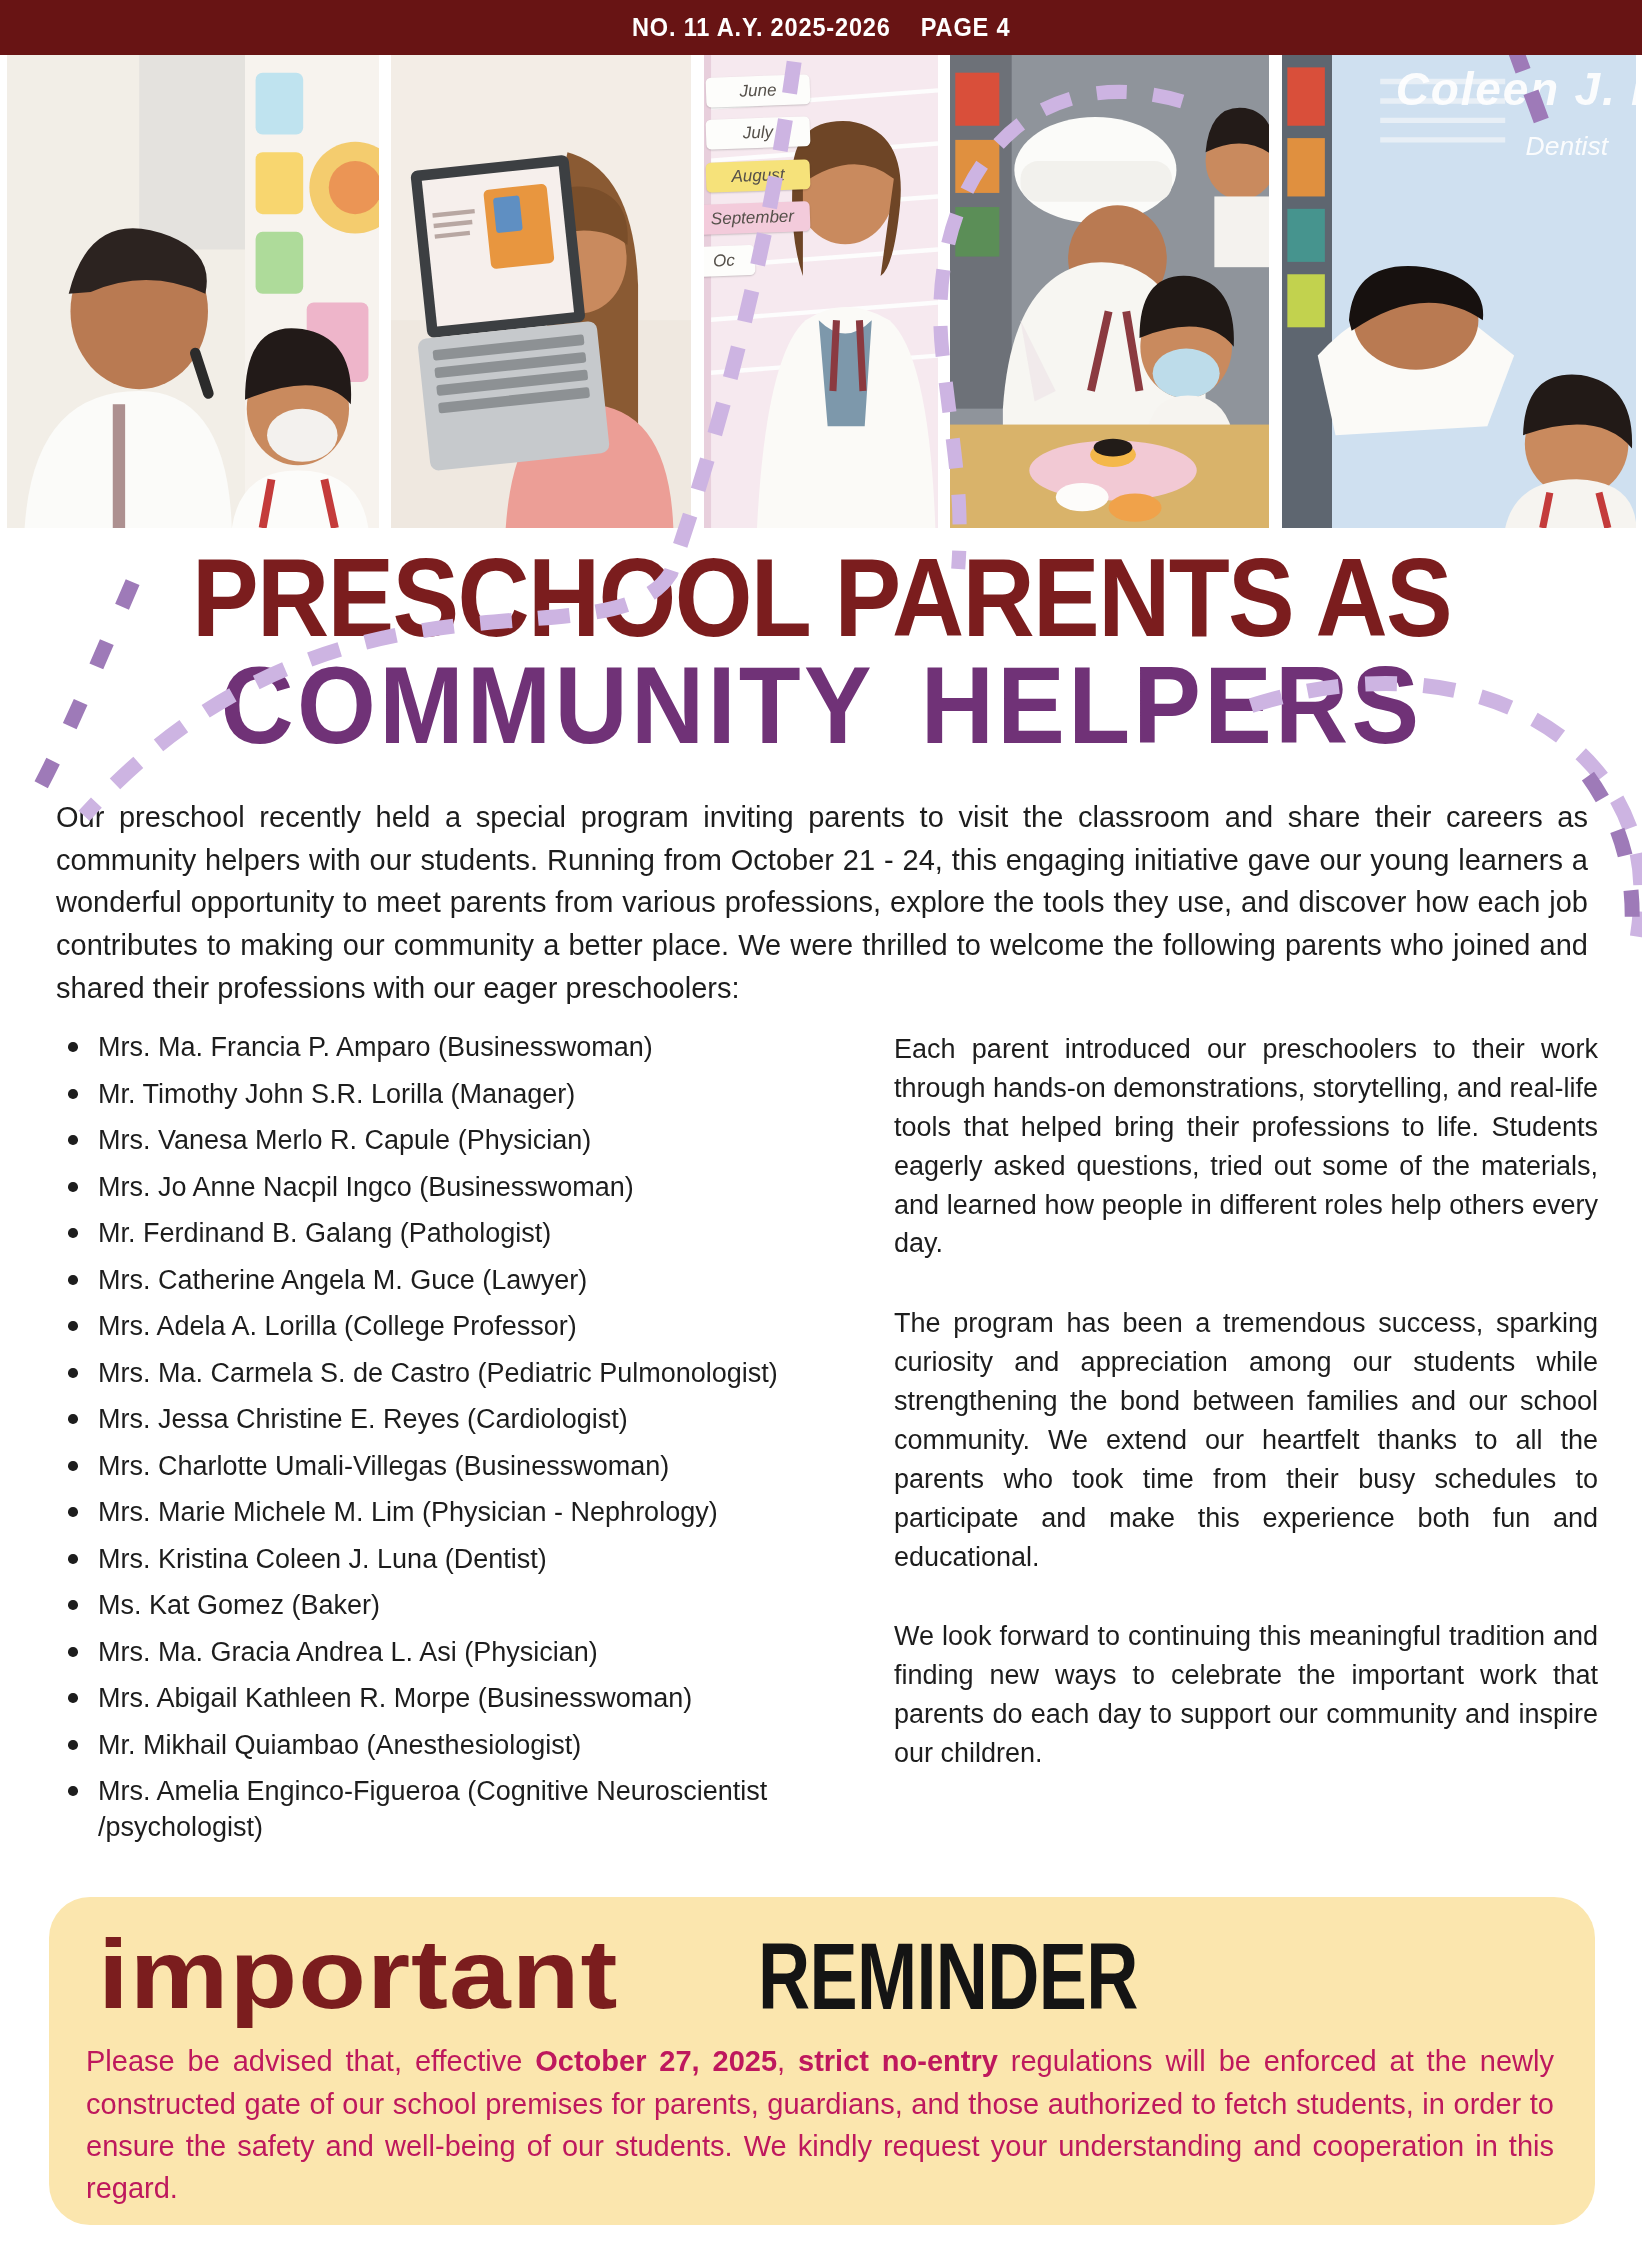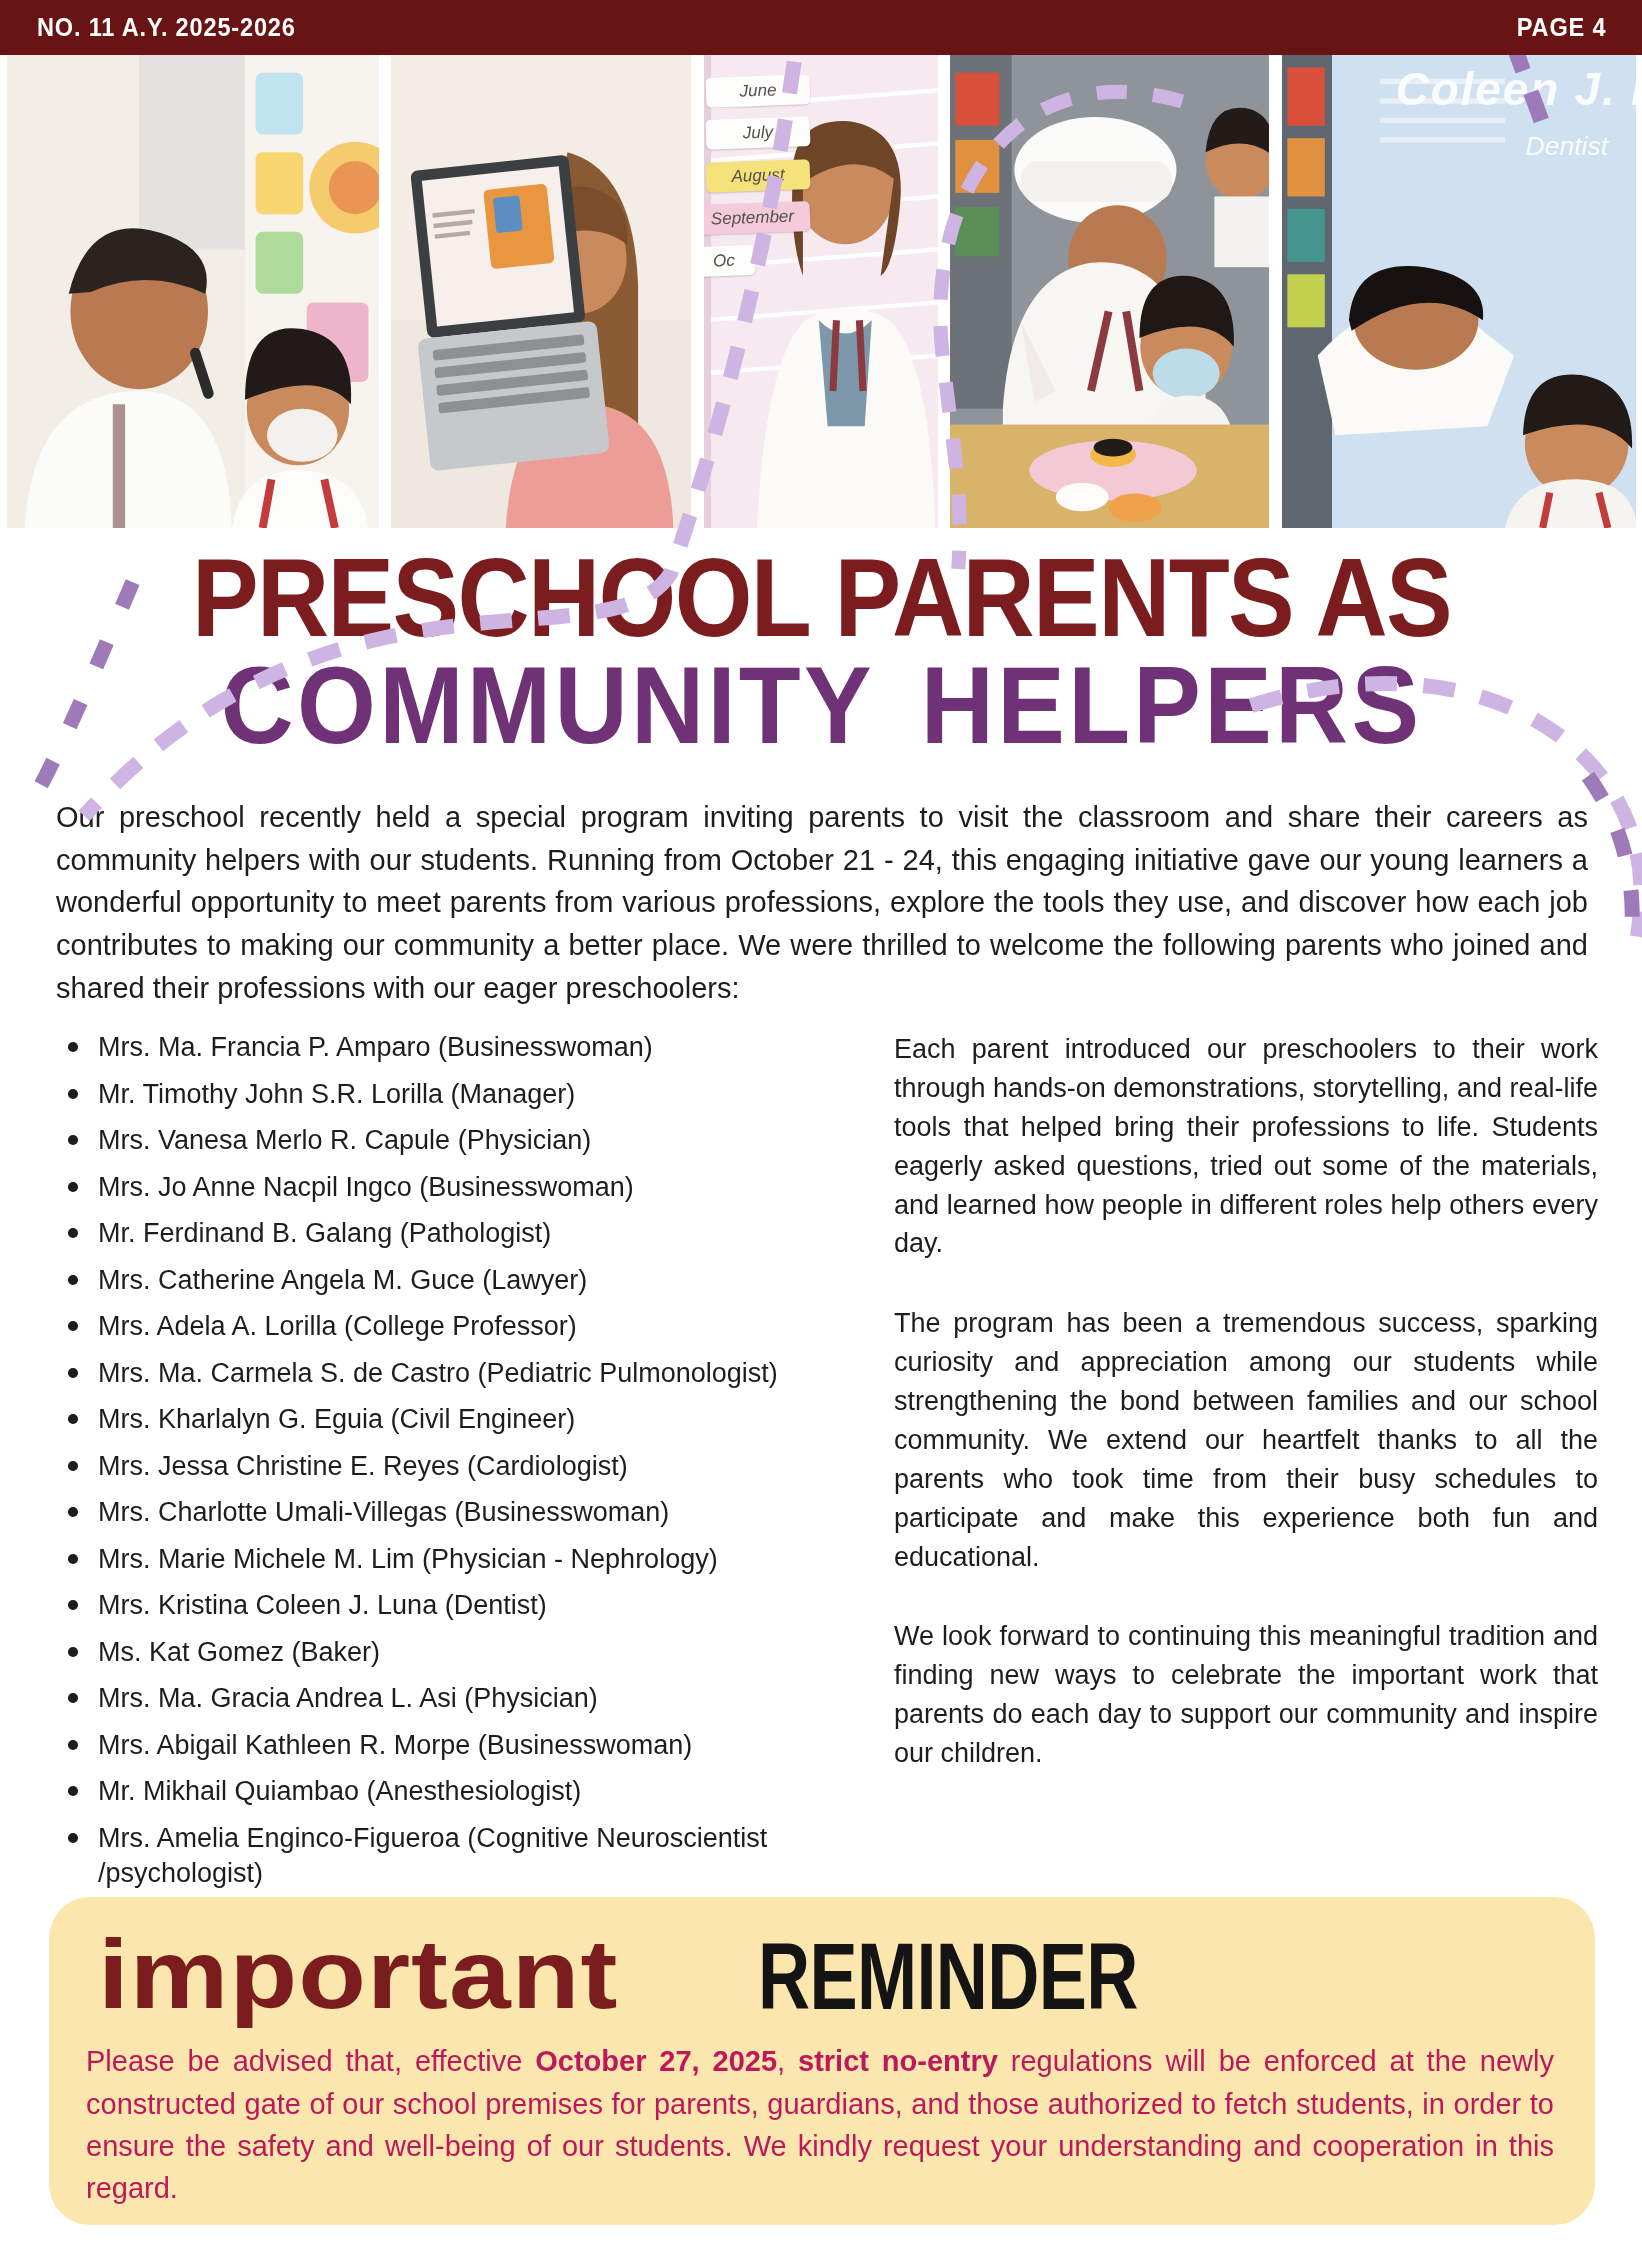--- a/index.html
+++ b/index.html
@@ -4,21 +4,21 @@
 <style>
   * { margin:0; padding:0; box-sizing:border-box; }
   html,body { width:1643px; height:2258px; }
   body {
     position:relative; overflow:hidden; background:#ffffff;
     font-family:"Liberation Sans","DejaVu Sans",sans-serif; color:#1f1f1f;
   }
   
   .topbar {
     position:absolute; left:0; top:0; width:1643px; height:55px;
-    background:#681414; display:flex; align-items:center; justify-content:space-between;
+    background:#681414; display:flex; align-items:center; justify-content:center;
     padding:0 37px; z-index:5;
   }
   .topbar span {
     color:#fff; font-weight:700; font-size:25.6px; letter-spacing:0.9px;
     transform:scaleX(0.92); transform-origin:left center; display:inline-block; white-space:nowrap;
   }
   .topbar .right { transform-origin:right center; }
   
   .photos {
     position:absolute; left:7px; top:55px; width:1629px; height:473px;
@@ -272,21 +272,20 @@
   <div class="col-left">
     <ul>
         <li>Mrs. Ma. Francia P. Amparo (Businesswoman)</li>
         <li>Mr. Timothy John S.R. Lorilla (Manager)</li>
         <li>Mrs. Vanesa Merlo R. Capule (Physician)</li>
         <li>Mrs. Jo Anne Nacpil Ingco (Businesswoman)</li>
         <li>Mr. Ferdinand B. Galang (Pathologist)</li>
         <li>Mrs. Catherine Angela M. Guce (Lawyer)</li>
         <li>Mrs. Adela A. Lorilla (College Professor)</li>
         <li>Mrs. Ma. Carmela S. de Castro (Pediatric Pulmonologist)</li>
-        <li>Mrs. Kharlalyn G. Eguia (Civil Engineer)</li>
         <li>Mrs. Jessa Christine E. Reyes (Cardiologist)</li>
         <li>Mrs. Charlotte Umali-Villegas (Businesswoman)</li>
         <li>Mrs. Marie Michele M. Lim (Physician - Nephrology)</li>
         <li>Mrs. Kristina Coleen J. Luna (Dentist)</li>
         <li>Ms. Kat Gomez (Baker)</li>
         <li>Mrs. Ma. Gracia Andrea L. Asi (Physician)</li>
         <li>Mrs. Abigail Kathleen R. Morpe (Businesswoman)</li>
         <li>Mr. Mikhail Quiambao (Anesthesiologist)</li>
         <li>Mrs. Amelia Enginco-Figueroa (Cognitive Neuroscientist /psychologist)</li>
       </ul>

